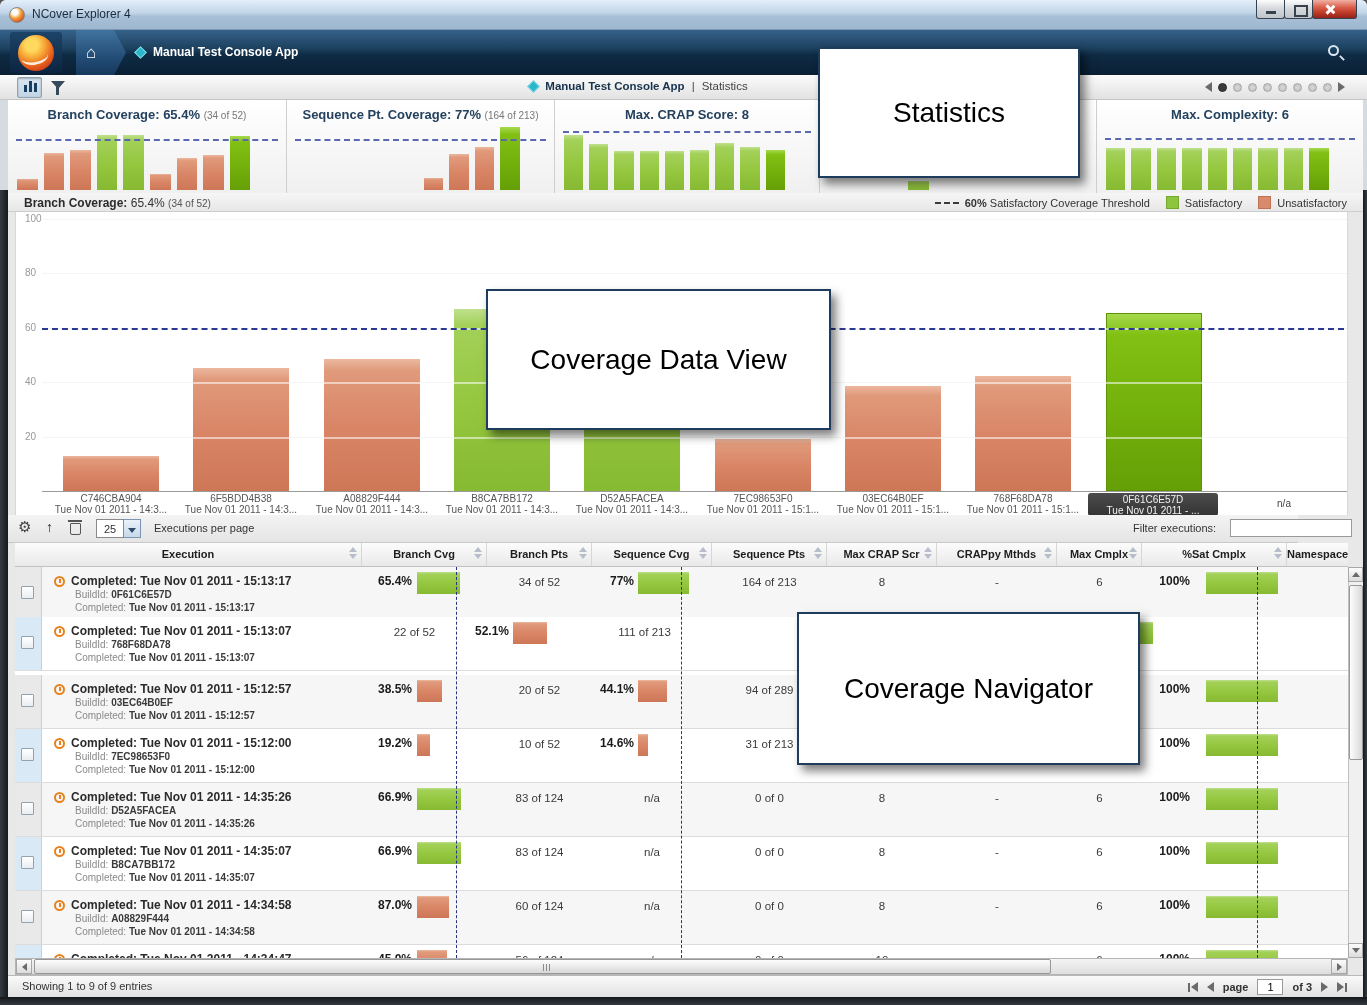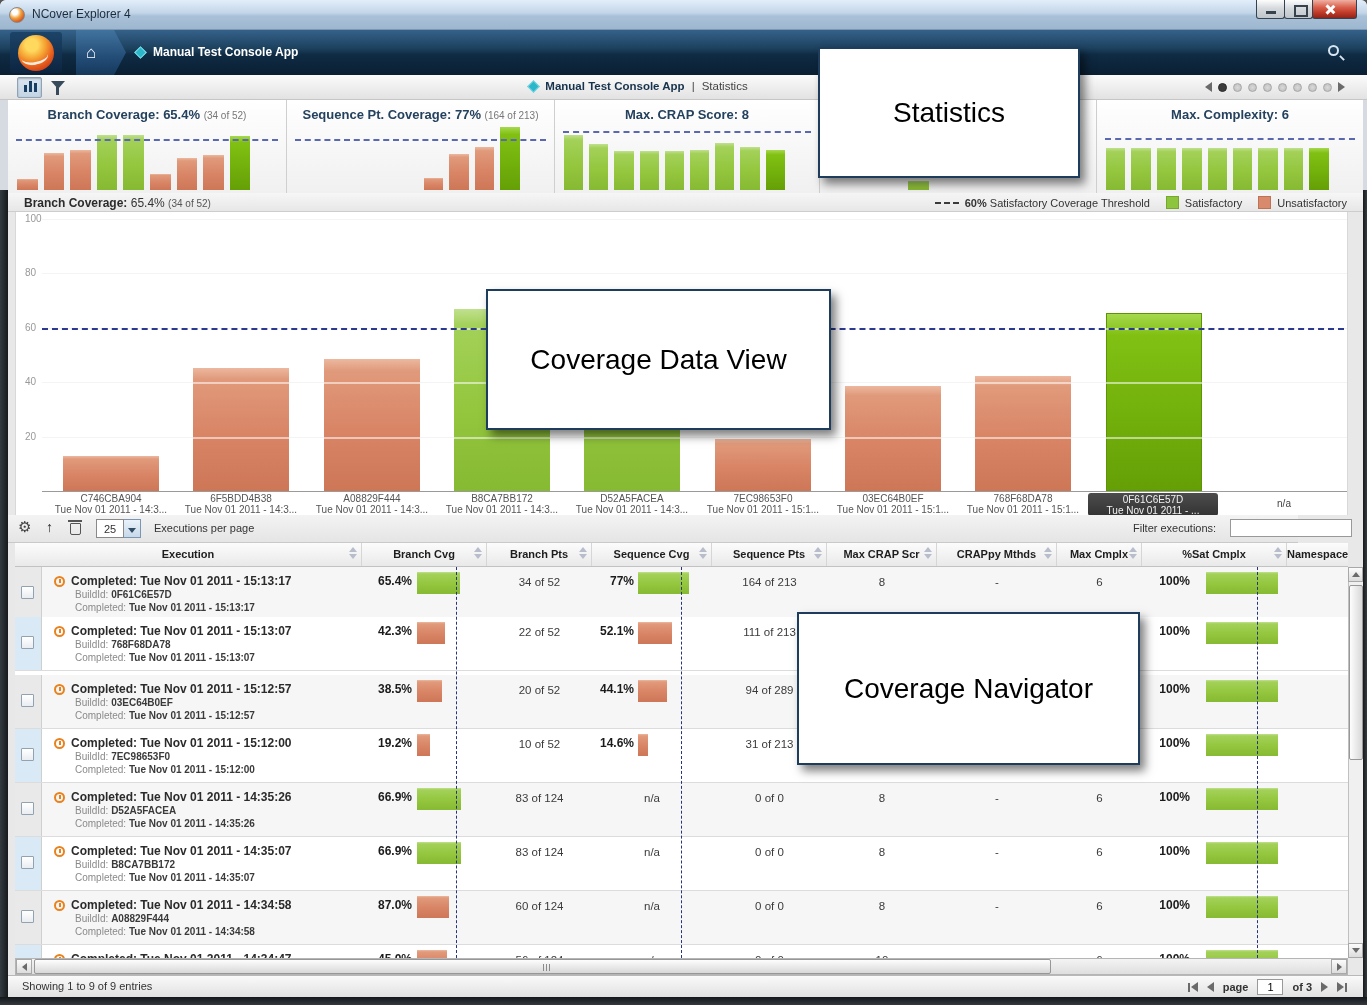--- a/index.html
+++ b/index.html
@@ -485,24 +485,20 @@
           <div class="chk"></div>
         </div>
         <div class="c-exec">
           <div class="l1">
             <div class="clock"></div>
             <span>Completed: Tue Nov 01 2011 - 15:13:07</span>
           </div>
           <div class="l2"><span>BuildId:</span> <b>768F68DA78</b></div>
           <div class="l3"><span>Completed:</span> <b>Tue Nov 01 2011 - 15:13:07</b></div>
         </div>
-        <div class="c-num c-bcvg">
-          <div class="val">42.3%</div>
-          <div class="cellbar unsat" style="width: 28px;"></div>
-        </div>
         <div class="c-bpts cc">22 of 52</div>
         <div class="c-num c-scvg">
           <div class="val">52.1%</div>
           <div class="cellbar unsat" style="width: 34px;"></div>
         </div>
         <div class="c-spts cc">111 of 213</div>
         <div class="c-crap cc"></div>
         <div class="c-crappy cc"></div>
         <div class="c-cmplx cc"></div>
         <div class="c-num c-sat">

